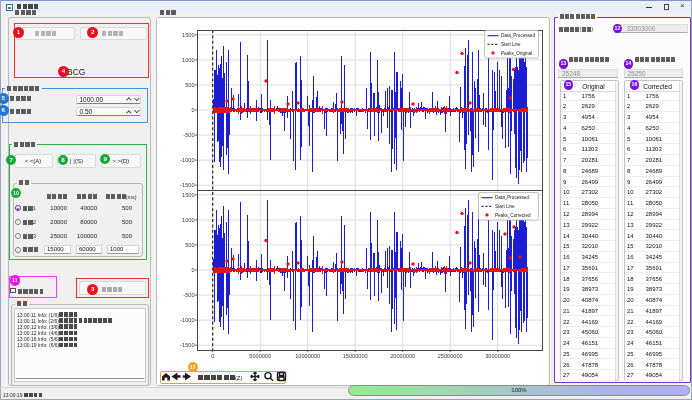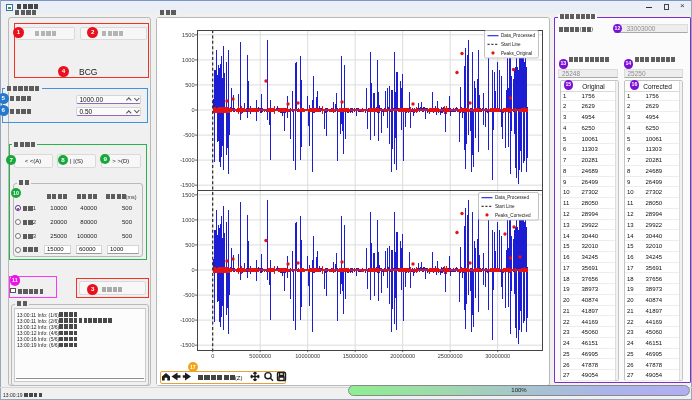--- a/index.html
+++ b/index.html
@@ -204,21 +204,21 @@
     <i style="width:21.3px;height:5px;background:repeating-linear-gradient(90deg,currentColor 0 4.4px,transparent 4.4px 5.6px)"></i>
   </div>
 
 <div class="a" style="left:13.5px;top:22.5px;width:135px;height:55px;border:1.6px solid #f23126"></div>
 <div class="btn" style="left:16px;top:26.5px;width:59px;height:13.5px;color:#a5a5a5">
     <i style="width:21.3px;height:5px;background:repeating-linear-gradient(90deg,currentColor 0 4.4px,transparent 4.4px 5.6px)"></i>
   </div>
 <div class="btn" style="left:79.5px;top:26.5px;width:67px;height:13.5px;color:#a5a5a5">
     <i style="width:21.3px;height:5px;background:repeating-linear-gradient(90deg,currentColor 0 4.4px,transparent 4.4px 5.6px)"></i>
   </div>
-<div class="a" style="left:79px;top:66.5px;font-size:8.5px;color:#1a1a1a">BCG</div>
+<div class="a" style="left:67px;top:66.5px;font-size:8.5px;color:#1a1a1a">BCG</div>
 
 <div class="a" style="left:2px;top:88px;width:146px;height:35px;border:1.6px solid #3f93e2"></div>
 <div class="glab" style="left:5px;top:85.5px">
     <i style="width:32.5px;height:5px;background:repeating-linear-gradient(90deg,currentColor 0 4.4px,transparent 4.4px 5.6px)"></i>
   </div>
 <div class="t" style="left:10px;top:95px">
     <i style="width:21.3px;height:5px;background:repeating-linear-gradient(90deg,currentColor 0 4.4px,transparent 4.4px 5.6px)"></i>
   </div>
 <div class="spin" style="left:75.5px;top:94.5px;width:65px;height:9px">1000.00</div>
 <div class="t" style="left:10px;top:107.5px">

